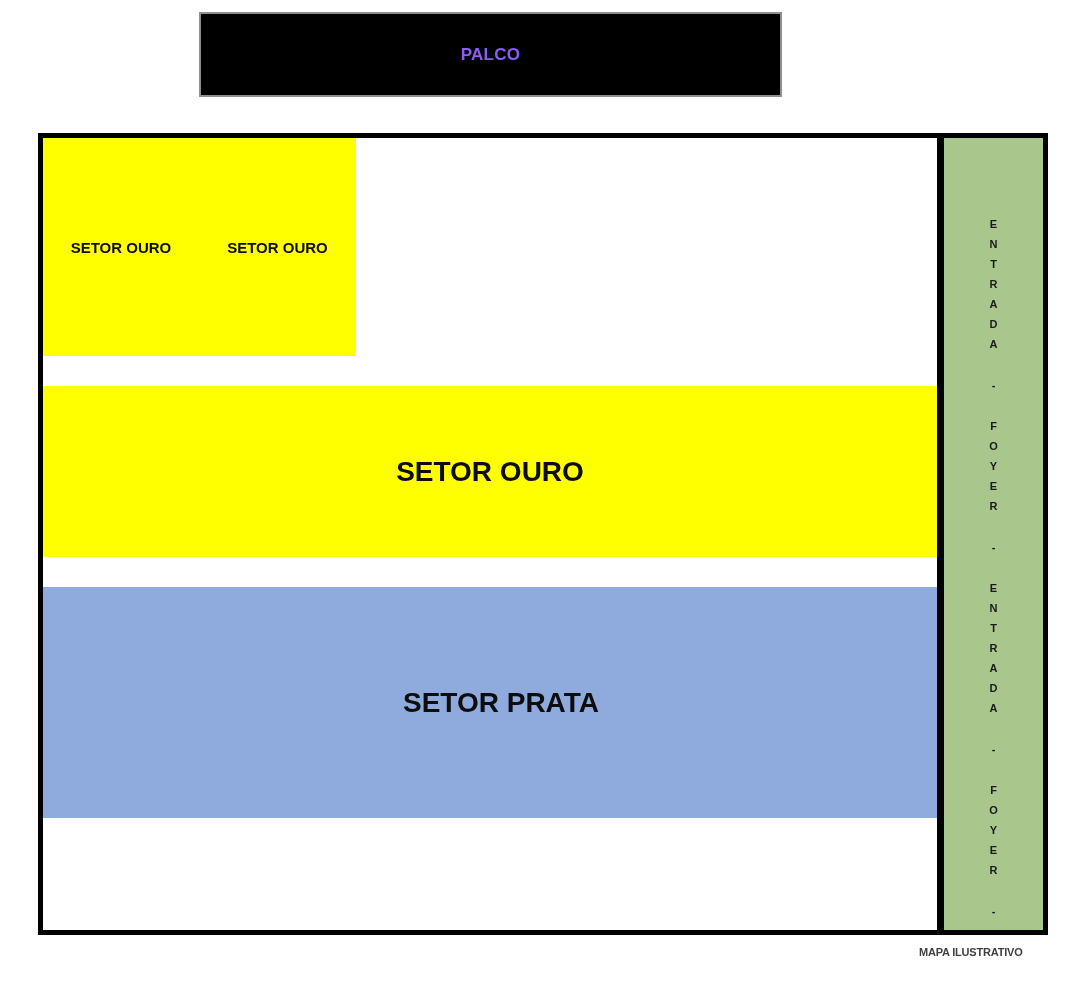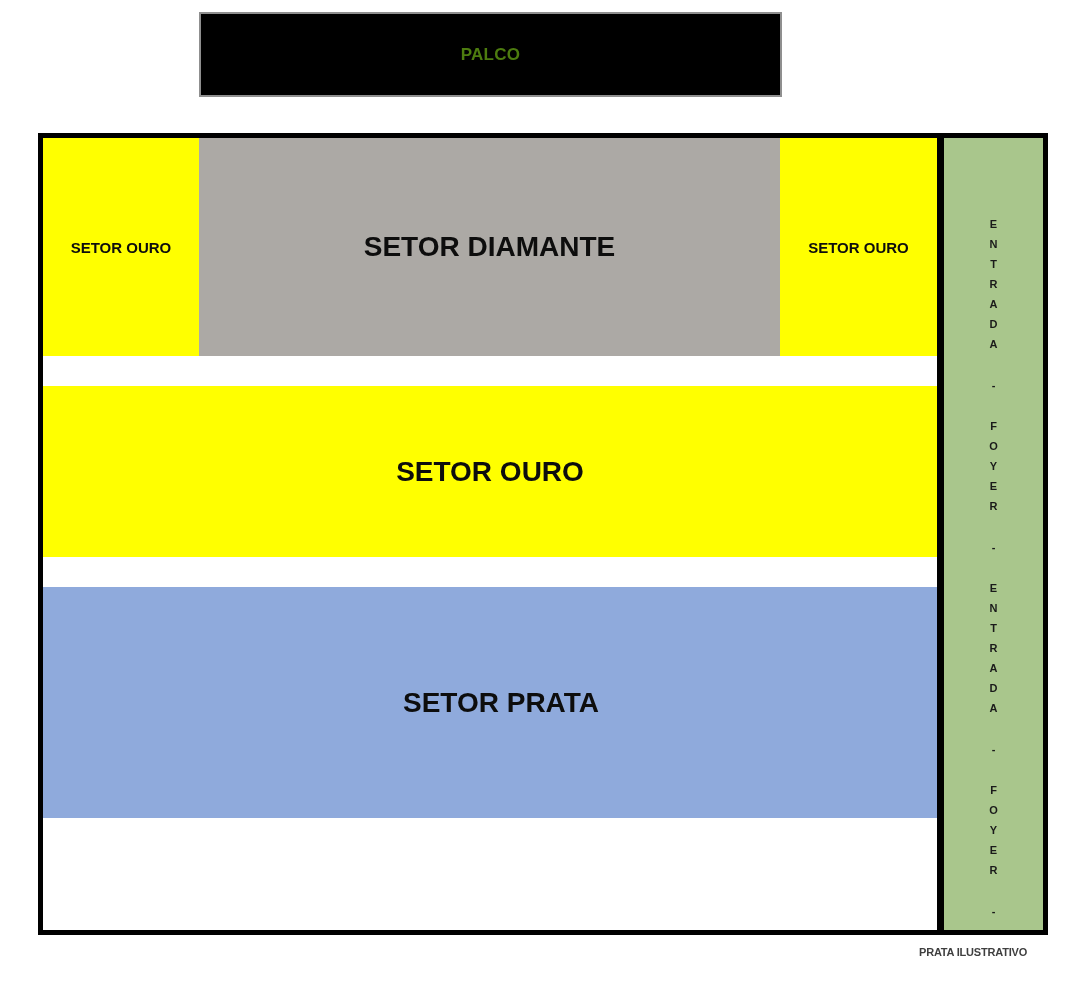--- a/index.html
+++ b/index.html
@@ -6,21 +6,21 @@
   .canvas {
     position:relative; width:1080px; height:987px; background:#ffffff;
     font-family:"Liberation Sans", sans-serif; color:#0d0d0d; overflow:hidden;
   }
   
   .stage {
     position:absolute; left:199px; top:12px; width:583px; height:85px;
     box-sizing:border-box; border:2px solid #8f8f8f;
     display:flex; align-items:center; justify-content:center;
   }
-  .stage-label { color:#4d7c0f; font-weight:bold; font-size:17px; letter-spacing:0.3px; }
+  .stage-label { color:#8b5cf6; font-weight:bold; font-size:17px; letter-spacing:0.3px; }
   
   .map {
     position:absolute; left:38px; top:133px; width:1010px; height:802px;
     box-sizing:border-box; border:5px solid #000000; display:flex;
   }
   .seating { width:894px; height:100%; display:flex; flex-direction:column;gap:30px; }
   .row-top { height:218px; display:flex; }
   .cell { display:flex; align-items:center; justify-content:center; }
   .ouro-left  { width:156px; height:100%; }
   .diamante   { width:581px; height:100%; }
@@ -53,23 +53,20 @@
     <span class="stage-label">PALCO</span>
   </div>
 
   <div class="map">
 
     <div class="seating">
 
       <div class="row-top">
         <div class="cell ouro-left" style="background: rgb(255, 255, 0);">
           <span class="label-sm">SETOR OURO</span>
-        </div>
-        <div class="cell diamante" style="background: rgb(172, 169, 165);">
-          <span class="label-lg">SETOR DIAMANTE</span>
         </div>
         <div class="cell ouro-right" style="background: rgb(255, 255, 0);">
           <span class="label-sm">SETOR OURO</span>
         </div>
       </div>
 
       <div class="cell band-ouro" style="background: rgb(255, 255, 0);">
         <span class="label-lg">SETOR OURO</span>
       </div>
 
@@ -108,15 +105,15 @@
         <div class="vchar">F</div>
         <div class="vchar">O</div>
         <div class="vchar">Y</div>
         <div class="vchar">E</div>
         <div class="vchar">R</div>
         <div class="vchar dash">-</div>
       </div>
 
   </div>
 
-  <div class="footer-note">PRATA ILUSTRATIVO</div>
+  <div class="footer-note">MAPA ILUSTRATIVO</div>
 
 </div>
 
 </body></html>

